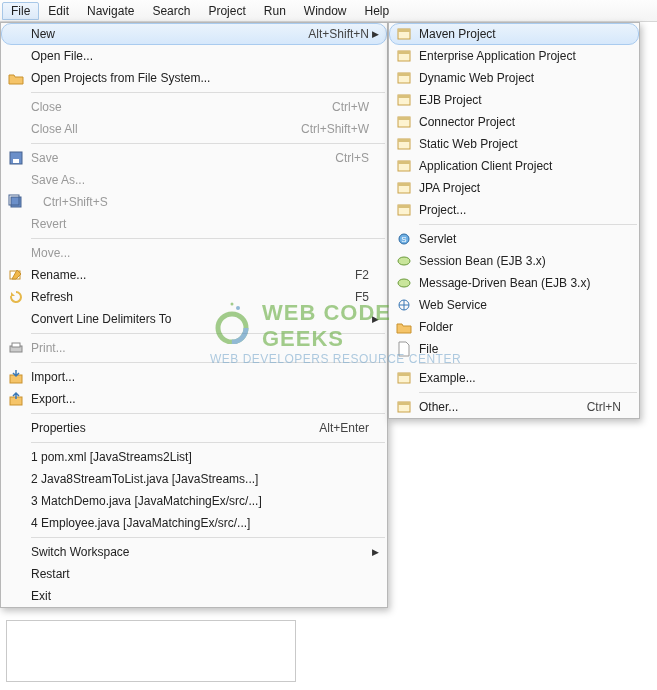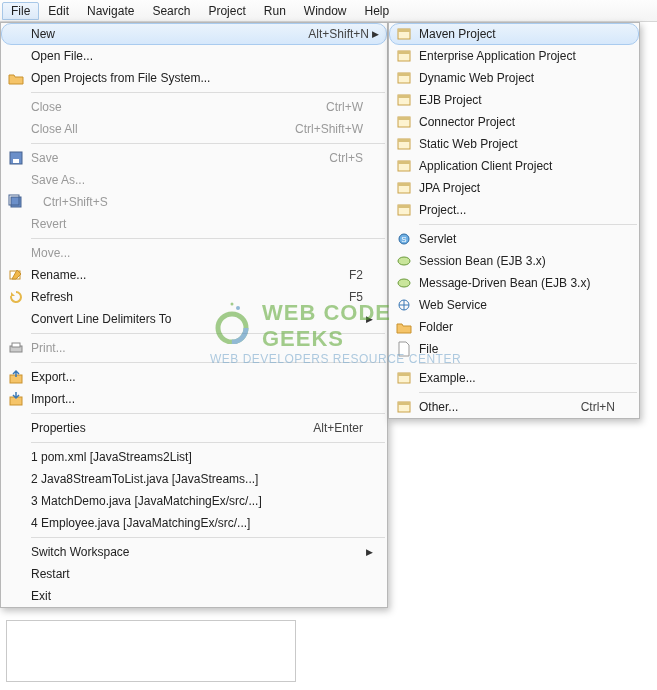--- a/index.html
+++ b/index.html
@@ -37,21 +37,21 @@
     background: #fafafa;
     border: 1px solid #b7b7b7;
     box-shadow: 2px 3px 7px rgba(0,0,0,0.25);
   }
   .file-menu { left: 0; width: 388px; }
   .sub-menu  { left: 388px; width: 252px; }
   .row {
     display: flex;
     align-items: center;
     height: 22px;
-    padding: 0 14px 0 4px;
+    padding: 0 8px 0 4px;
   }
   .row .iconslot {
     width: 22px; height:16px;
     display:flex;align-items:center;justify-content:center;
     margin-right:4px;
     color:#777;
   }
   .row .label { flex:1; white-space:nowrap; }
   .row .accel { color:#444; margin-left:12px; white-space:nowrap; }
   .row .arrow { width:10px; text-align:right; color:#333; font-size:9px;}
@@ -220,34 +220,34 @@
         </svg>
       </span>
       <span class="label">Print...</span>
       <span class="arrow"></span>
     </div>
     <div class="sep"></div>
     <div class="row">
       <span class="iconslot">
         <svg width="16" height="16">
           <rect x="2" y="6" width="12" height="8" fill="#f5c469" stroke="#c9922f"></rect>
+          <path d="M8 1v6m-3-3l3 3 3-3" fill="none" stroke="#3a78b5" stroke-width="1.5"></path>
+        </svg>
+      </span>
+      <span class="label">Import...</span>
+      <span class="arrow"></span>
+    </div>
+    <div class="row">
+      <span class="iconslot">
+        <svg width="16" height="16">
+          <rect x="2" y="6" width="12" height="8" fill="#f5c469" stroke="#c9922f"></rect>
           <path d="M8 8V2m-3 3l3-3 3 3" fill="none" stroke="#3a78b5" stroke-width="1.5"></path>
         </svg>
       </span>
       <span class="label">Export...</span>
-      <span class="arrow"></span>
-    </div>
-    <div class="row">
-      <span class="iconslot">
-        <svg width="16" height="16">
-          <rect x="2" y="6" width="12" height="8" fill="#f5c469" stroke="#c9922f"></rect>
-          <path d="M8 1v6m-3-3l3 3 3-3" fill="none" stroke="#3a78b5" stroke-width="1.5"></path>
-        </svg>
-      </span>
-      <span class="label">Import...</span>
       <span class="arrow"></span>
     </div>
     <div class="sep"></div>
     <div class="row">
       <span class="iconslot"></span>
       <span class="label">Properties</span>
       <span class="accel">Alt+Enter</span>
       <span class="arrow"></span>
     </div>
     <div class="sep"></div>

